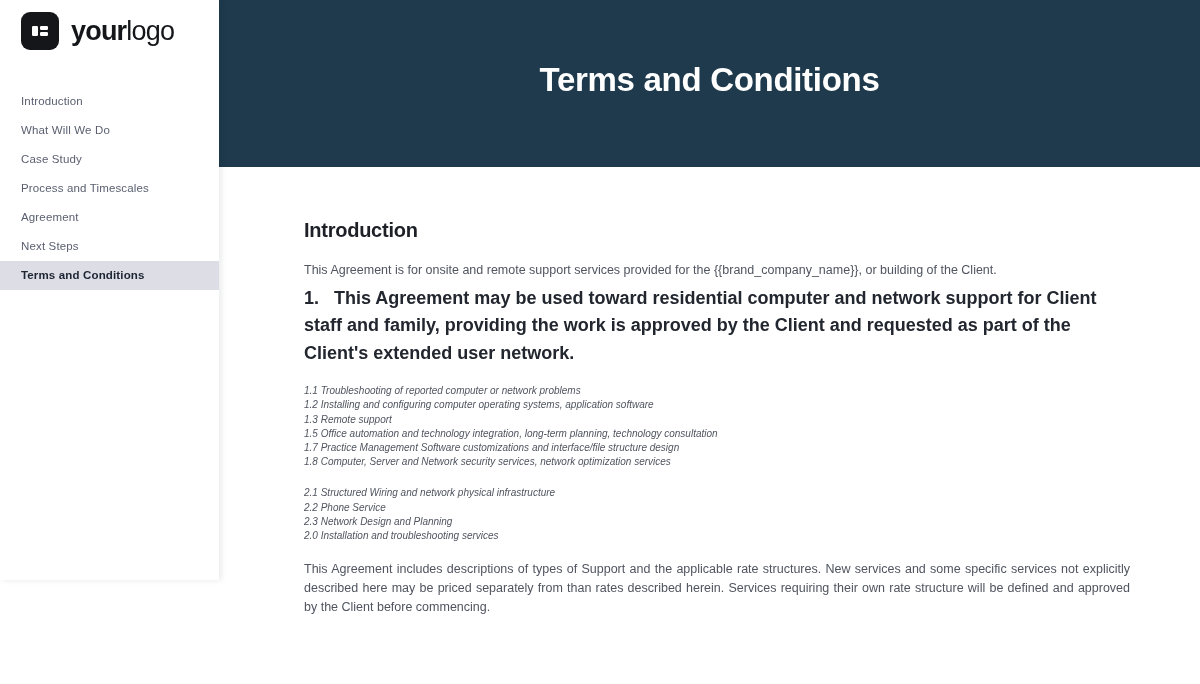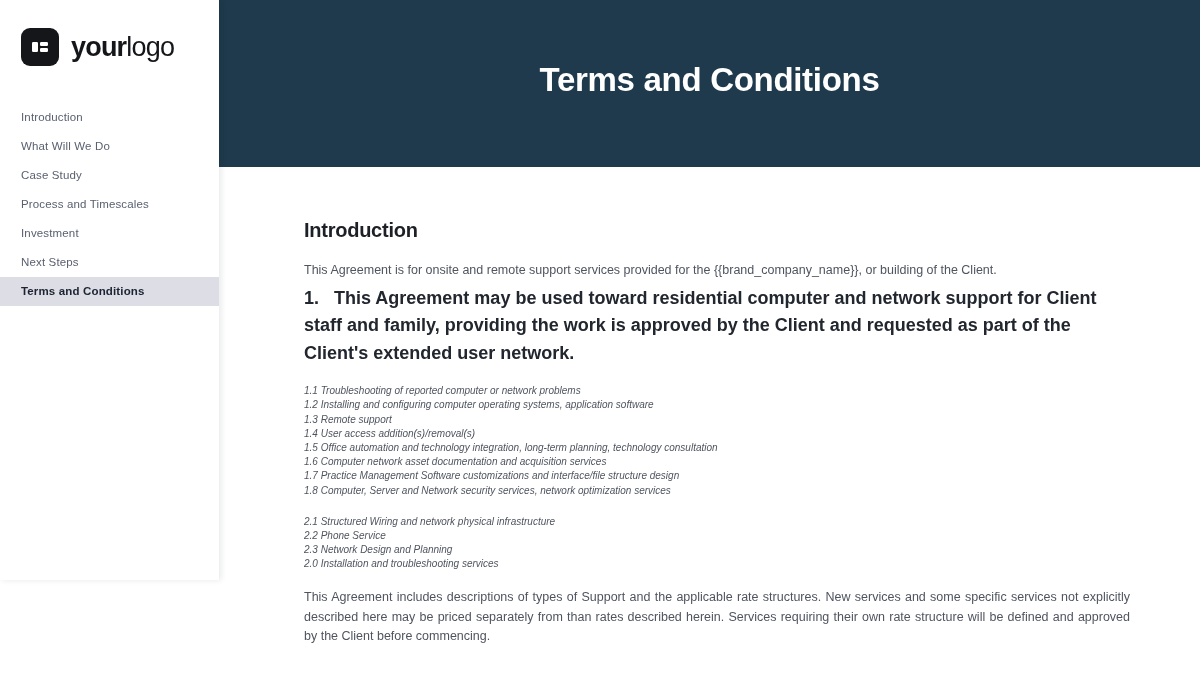--- a/index.html
+++ b/index.html
@@ -21,21 +21,21 @@
     overflow: hidden;
   }
 
   
   .sidebar {
     position: relative;
     width: 219px;
     height: 580px;
     flex: 0 0 219px;
     background: #ffffff;
-    padding-top: 24px;
+    padding-top: 8px;
     z-index: 3;
     box-shadow: 2px 0 6px rgba(22, 30, 45, 0.10);
   }
 
   .brand {
     display: flex;
     align-items: center;
     gap: 12px;
     padding: 0 0 0 21px;
     height: 46px;
@@ -184,21 +184,21 @@
       <span class="brand-text">
         <span class="b-strong">your</span><span class="b-light">logo</span>
       </span>
     </div>
 
     <nav class="nav">
       <button class="nav-item">Introduction</button>
       <button class="nav-item">What Will We Do</button>
       <button class="nav-item">Case Study</button>
       <button class="nav-item">Process and Timescales</button>
-      <button class="nav-item">Investment</button>
+      <button class="nav-item">Agreement</button>
       <button class="nav-item">Next Steps</button>
       <button class="nav-item active">Terms and Conditions</button>
     </nav>
 
   </aside>
 
   <main class="content">
 
     <header class="page-header">
       <h1>Terms and Conditions</h1>
@@ -211,23 +211,21 @@
       <p class="para">This Agreement is for onsite and remote support services provided for the {{brand_company_name}}, or building of the Client.</p>
 
       <p class="para-bold">
         <span class="num">1.</span><span>This Agreement may be used toward residential computer and network support for Client staff and family, providing the work is approved by the Client and requested as part of the Client's extended user network.</span>
       </p>
 
       <ul class="list">
         <li>1.1 Troubleshooting of reported computer or network problems</li>
         <li>1.2 Installing and configuring computer operating systems, application software</li>
         <li>1.3 Remote support</li>
-        <li>1.4 User access addition(s)/removal(s)</li>
         <li>1.5 Office automation and technology integration, long-term planning, technology consultation</li>
-        <li>1.6 Computer network asset documentation and acquisition services</li>
         <li>1.7 Practice Management Software customizations and interface/file structure design</li>
         <li>1.8 Computer, Server and Network security services, network optimization services</li>
       </ul>
 
 
       <ul class="list">
         <li>2.1 Structured Wiring and network physical infrastructure</li>
         <li>2.2 Phone Service</li>
         <li>2.3 Network Design and Planning</li>
         <li>2.0 Installation and troubleshooting services</li>

